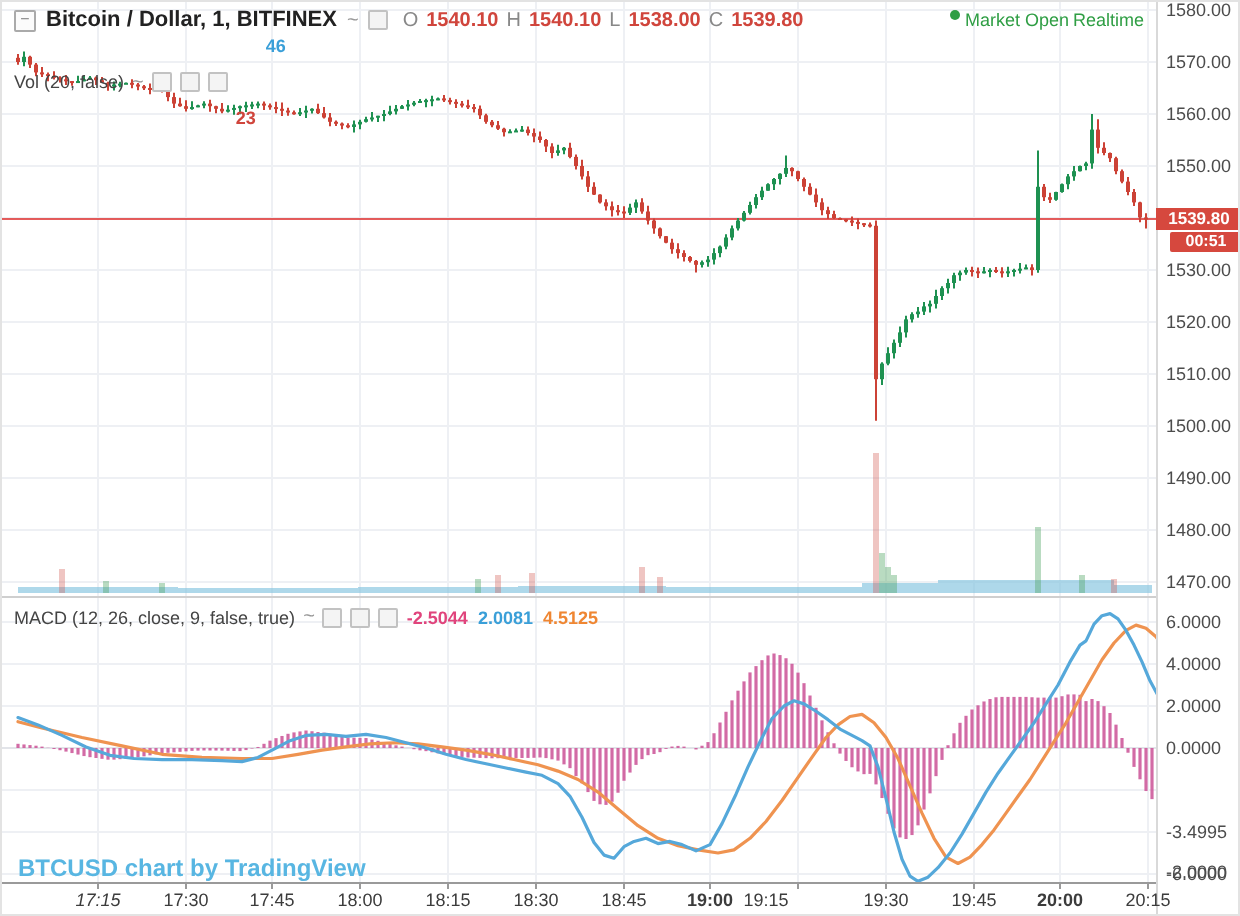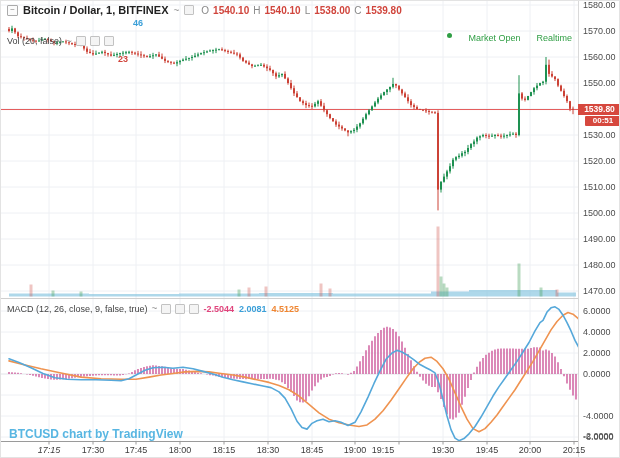--- a/index.html
+++ b/index.html
@@ -12,25 +12,25 @@
   .tilde{color:#999;font-size:10px;}
   .sqicon{display:inline-block;width:8px;height:8px;border:1px solid #c2c2c2;background:#f4f4f4;border-radius:1px;}
   .collapse{display:inline-block;width:9px;height:9px;border:1px solid #aaa;border-radius:1px;color:#888;
             font-size:8px;line-height:8px;text-align:center;background:#fbfbfb;}
   .ohlc{display:flex;gap:4px;font-size:10px;margin-left:2px;}
   .ohlc .k{color:#888;}
   .ohlc .v{font-weight:600;}
   .hdr2{position:absolute;left:6px;top:17px;font-size:9px;color:#444;display:flex;align-items:center;gap:4px;z-index:5;}
   .machdr{position:absolute;left:6px;top:302px;font-size:9px;color:#444;display:flex;align-items:center;gap:4px;z-index:5;}
   .vals{display:flex;gap:5px;font-weight:600;}
-  .status{position:absolute;top:4px;right:47px;font-size:9px;color:#2f9e44;display:flex;gap:16px;z-index:5;margin-top:28px;}
+  .status{position:absolute;top:4px;right:47px;font-size:9px;color:#2f9e44;display:flex;gap:2px;z-index:5;}
   .status .dot{width:5px;height:5px;border-radius:50%;background:#2f9e44;display:inline-block;}
   .axis-label{position:absolute;left:582px;width:38px;font-size:9px;color:#4c4c4c;line-height:9px;z-index:4;}
   .time-label{position:absolute;top:444px;font-size:9px;color:#3c3c3c;transform:translateX(-50%);z-index:4;}
-  .time-label.bold{font-weight:normal;}
+  .time-label.bold{font-weight:bold;}
   .pricetag{position:absolute;left:577px;width:43px;height:11px;background:#d6483e;color:#fff;
             font-size:8.5px;line-height:11px;text-align:center;font-weight:600;z-index:6;}
   .countdown{position:absolute;left:584px;width:36px;height:10px;background:#d6483e;color:#fff;
             font-size:8px;line-height:10px;text-align:center;font-weight:600;z-index:6;top:115px;border-radius:1px;}
   .watermark{position:absolute;left:8px;top:426px;font-size:12px;font-weight:600;color:#58b6e2;z-index:5;}
   .axis-bg{position:absolute;left:577px;top:0;width:43px;height:458px;background:#fff;border-left:1px solid #d9d9d9;z-index:3;}
 </style>
 </head>
 <body>
 
@@ -764,21 +764,21 @@
       <div class="axis-label" style="top: 181.5px;">1510.00</div>
       <div class="axis-label" style="top: 207.5px;">1500.00</div>
       <div class="axis-label" style="top: 233.5px;">1490.00</div>
       <div class="axis-label" style="top: 259.5px;">1480.00</div>
       <div class="axis-label" style="top: 285.5px;">1470.00</div>
       <div class="axis-label" style="top: 305.5px;">6.0000</div>
       <div class="axis-label" style="top: 326.5px;">4.0000</div>
       <div class="axis-label" style="top: 347.5px;">2.0000</div>
       <div class="axis-label" style="top: 368.5px;">0.0000</div>
       <div class="axis-label" style="top: 389.5px; margin-top: 41px;">-2.0000</div>
-      <div class="axis-label" style="top: 410.5px;">-4.0000</div>
+      <div class="axis-label" style="top: 410.5px;">-3.4995</div>
       <div class="axis-label" style="top: 431.5px;">-6.0000</div>
       <div class="time-label" style="top: 444px; left: 48px; font-style: italic;">17:15</div>
       <div class="time-label" style="top: 444px; left: 92px;">17:30</div>
       <div class="time-label" style="top: 444px; left: 135px;">17:45</div>
       <div class="time-label" style="top: 444px; left: 179px;">18:00</div>
       <div class="time-label" style="top: 444px; left: 223px;">18:15</div>
       <div class="time-label" style="top: 444px; left: 267px;">18:30</div>
       <div class="time-label" style="top: 444px; left: 311px;">18:45</div>
       <div class="time-label bold" style="top: 444px; left: 354px;">19:00</div>
       <div class="time-label" style="top: 444px; left: 382px;">19:15</div>

